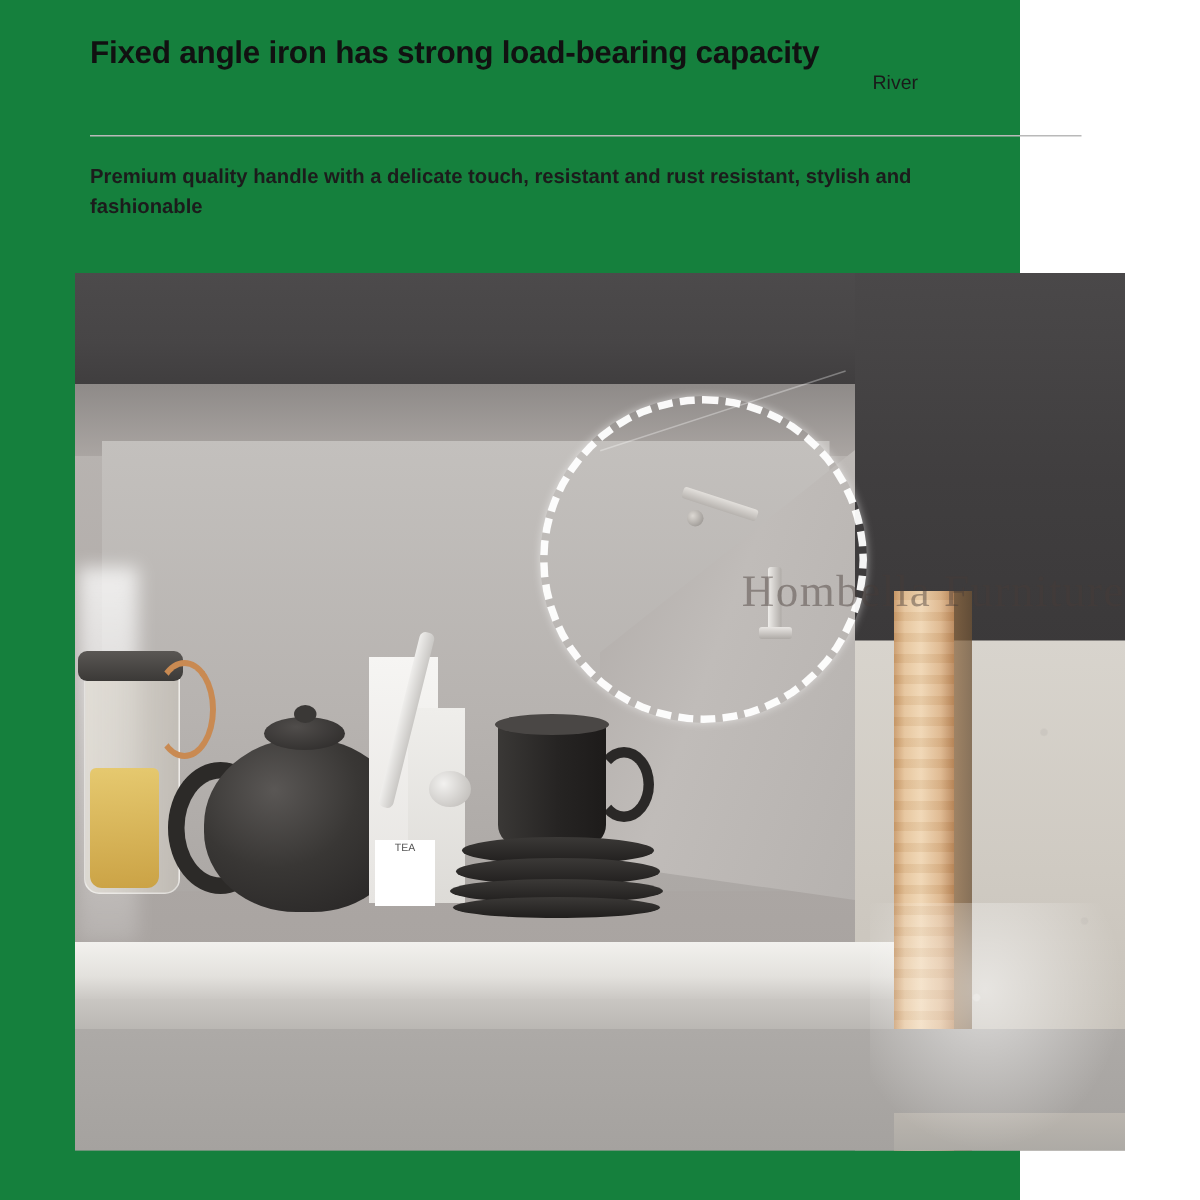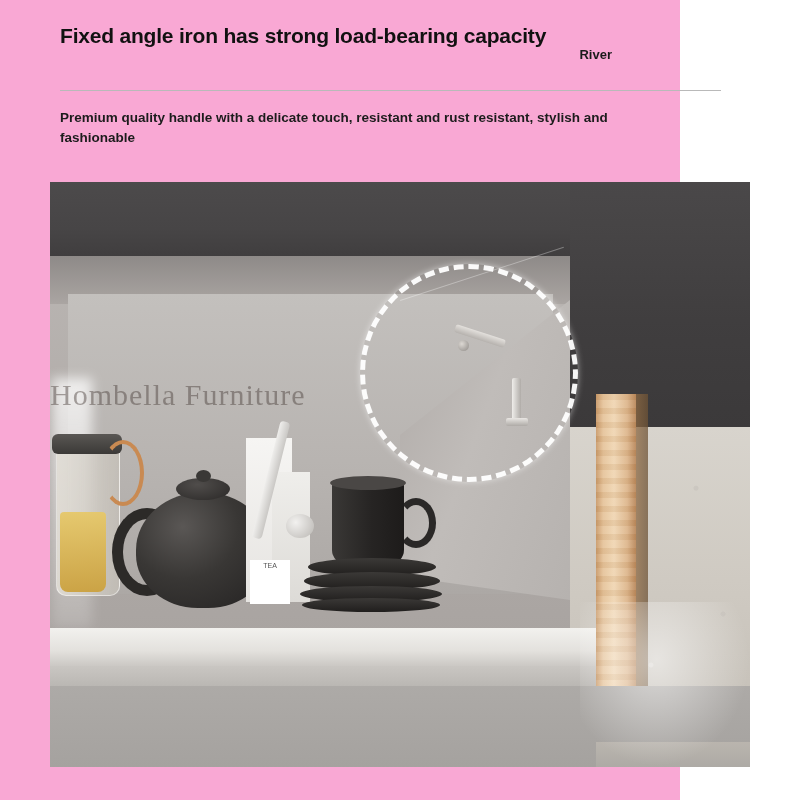--- a/index.html
+++ b/index.html
@@ -12,41 +12,41 @@
     height: 800px;
     font-family: "Liberation Sans", sans-serif;
     position: relative;
     overflow: hidden;
   }
 
   .page {
     position: relative;
     width: 680px;
     height: 800px;
-    background: #f9a8d4;
+    background: #15803d;
   }
 
   
   .headline {
     position: absolute;
     left: 60px;
     top: 24px;
     font-size: 21px;
     font-weight: bold;
     color: #111111;
     letter-spacing: -0.2px;
     white-space: nowrap;
   }
 
   .brand {
     position: absolute;
     right: 68px;
     top: 47px;
     font-size: 13px;
-    font-weight: bold;
+    font-weight: normal;
     color: #1a1a1a;
   }
 
   .rule {
     position: absolute;
     left: 60px;
     top: 90px;
     width: 661px;
     height: 1px;
     background: #b9b9b9;
@@ -342,21 +342,21 @@
   .p1 { left: 258px; top: 376px; width: 128px; height: 18px; }
   .p2 { left: 254px; top: 390px; width: 136px; height: 18px; }
   .p3 { left: 250px; top: 404px; width: 142px; height: 16px; }
   .p4 { left: 252px; top: 416px; width: 138px; height: 14px; }
 
   
   .watermark {
     position: absolute;
     left: 0; top: 196px;
     width: 700px;
-    text-align: left;
+    text-align: right;
     font-family: "Liberation Serif", serif;
     font-size: 30px;
     color: rgba(70,60,55,.45);
     letter-spacing: 1px;
     pointer-events: none;
   }
 
   
   .highlight-circle {
     position: absolute;

